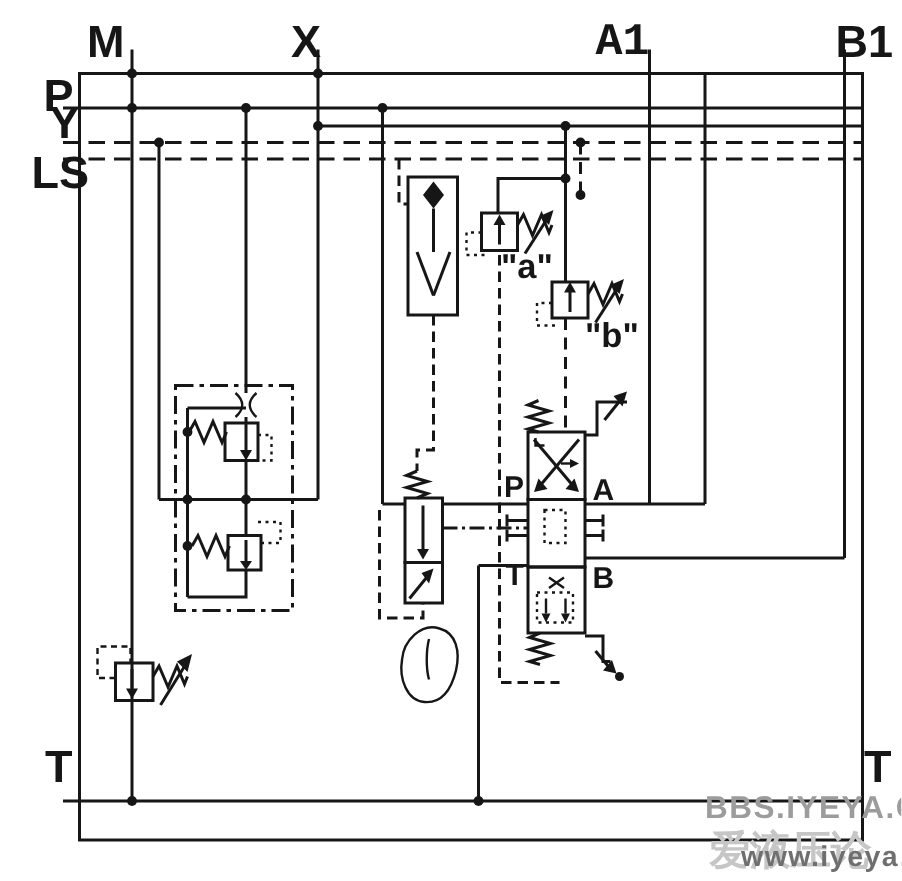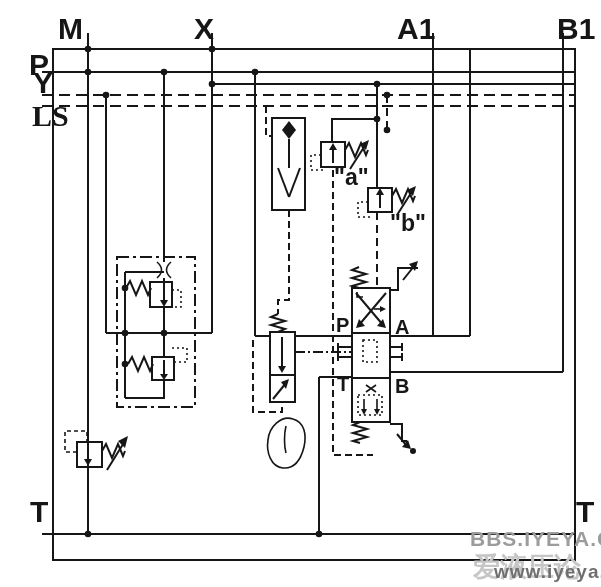--- a/index.html
+++ b/index.html
@@ -215,26 +215,26 @@
     <circle class="fill" cx="125" cy="333" r="3.3"></circle>
     <circle class="fill" cx="164" cy="333" r="3.3"></circle>
     <circle class="fill" cx="125" cy="364" r="3.3"></circle>
     <circle class="fill" cx="88" cy="534" r="3.3"></circle>
     <circle class="fill" cx="319" cy="534" r="3.3"></circle>
   </g>
 </svg>
 
   <span class="lbl big" style="left:58px;top:14px;">M</span>
   <span class="lbl big" style="left:194px;top:14px;">X</span>
-  <span class="lbl big" style="left:397px;top:14px;">A1</span>
+  <span class="lbl big" style="left:397px;top:14px;font-family:Liberation Mono, monospace;">A1</span>
   <span class="lbl big" style="left:557px;top:14px;">B1</span>
 
   <span class="lbl big" style="left:29px;top:50px;">P</span>
   <span class="lbl big" style="left:33px;top:68px;">Y</span>
-  <span class="lbl big" style="left:32px;top:101px;font-family:Liberation Serif, serif;">LS</span>
+  <span class="lbl big" style="left:21px;top:101px;">LS</span>
 
   <span class="lbl big" style="left:30px;top:497px;">T</span>
   <span class="lbl big" style="left:576px;top:497px;">T</span>
 
   <span class="lbl med" style="left:336px;top:315px;">P</span>
   <span class="lbl med" style="left:395px;top:317px;">A</span>
   <span class="lbl med" style="left:337px;top:374px;">T</span>
   <span class="lbl med" style="left:395px;top:376px;">B</span>
 
   <span class="lbl quote" style="left:334px;top:166px;">"a"</span>

